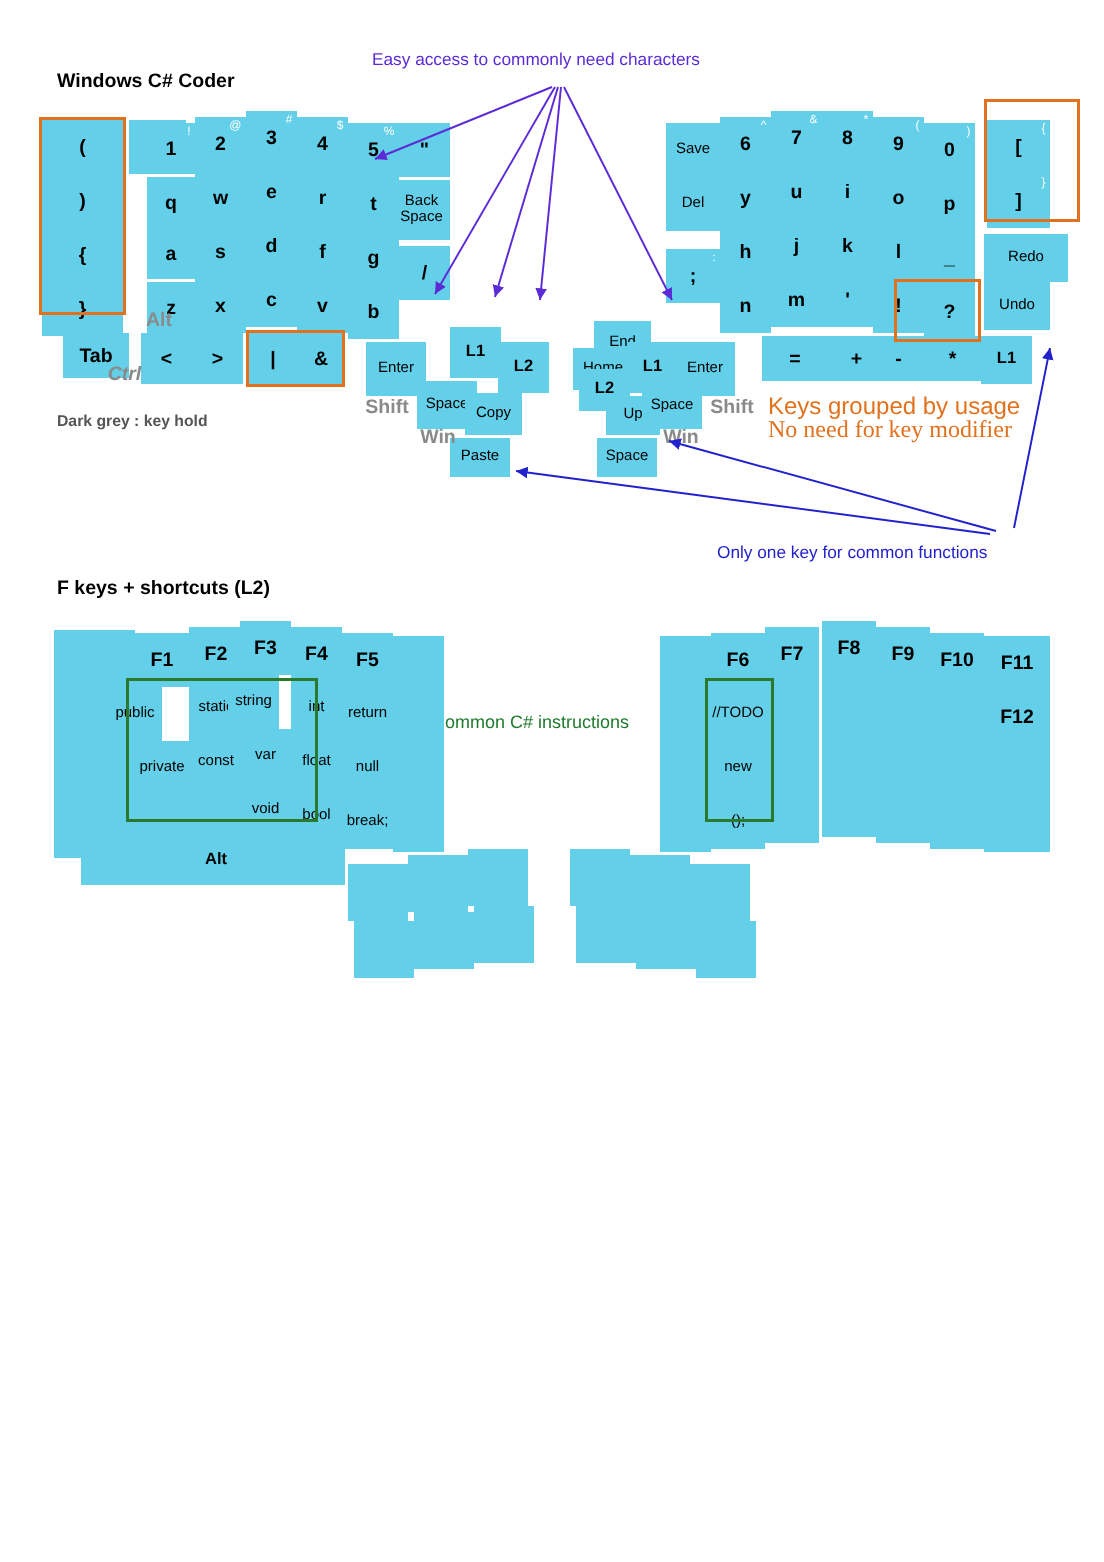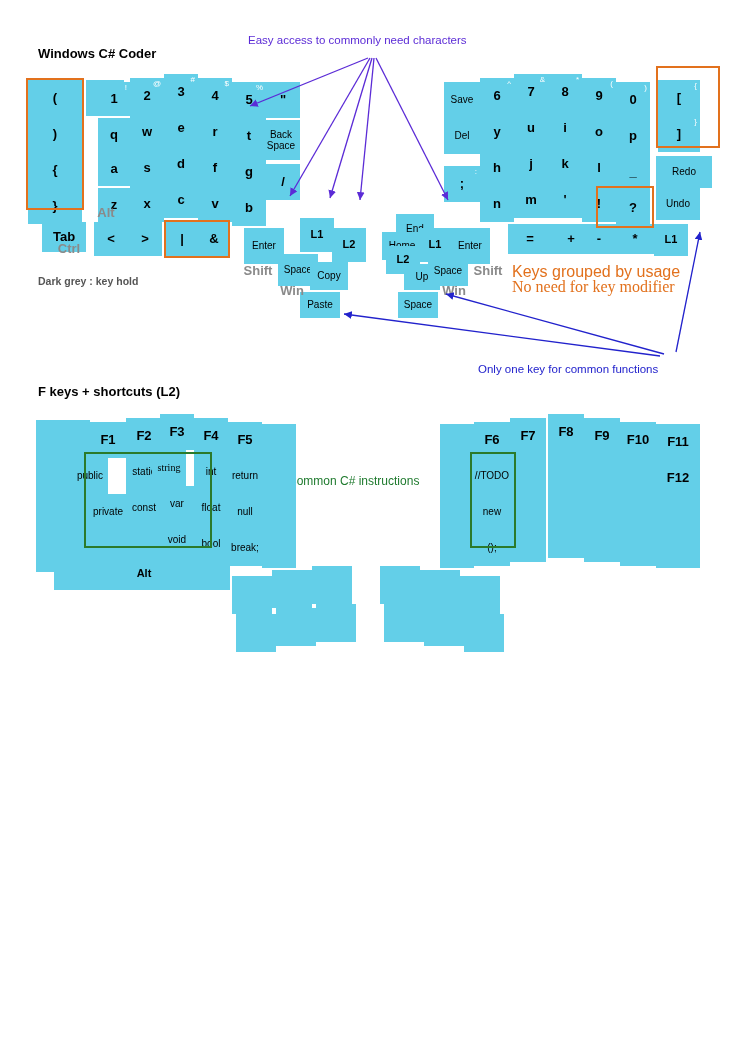--- a/index.html
+++ b/index.html
@@ -421,21 +421,21 @@
       </div>
       <div class="key blank" style="left: 126px; top: 526px; width: 36px; height: 36px;">
         <span class="main"></span>
       </div>
       <div class="key" style="left: 126px; top: 558px; width: 36px; height: 32px;">
         <span class="main md">Alt</span>
       </div>
       <div class="key" style="left: 160px; top: 414px; width: 34px; height: 36px;">
         <span class="main">F3</span>
       </div>
-      <div class="key" style="left: 152px; top: 450px; width: 34px; height: 36px; font-family: Liberation Serif, serif;">
+      <div class="key" style="left: 152px; top: 450px; width: 34px; height: 36px;">
         <span class="main sm">string</span>
       </div>
       <div class="key" style="left: 160px; top: 486px; width: 34px; height: 36px;">
         <span class="main sm">var</span>
       </div>
       <div class="key" style="left: 160px; top: 522px; width: 34px; height: 36px;">
         <span class="main sm">void</span>
       </div>
       <div class="key blank" style="left: 162px; top: 558px; width: 34px; height: 32px;">
         <span class="main"></span>
@@ -595,21 +595,21 @@
       </div>
       <div class="key blank" style="left: 424px; top: 608px; width: 40px; height: 38px;">
         <span class="main"></span>
       </div>
       <div class="key blank" style="left: 464px; top: 614px; width: 40px; height: 38px;">
         <span class="main"></span>
       </div>
       <div class="key hold" style="left: 88px; top: 204px; width: 36px; height: 18px; background: transparent;">
         <span class="main">Alt</span>
       </div>
-      <div class="key hold" style="left: 50px; top: 240px; width: 38px; height: 18px; background: transparent;">
+      <div class="key hold" style="left: 64px; top: 240px; width: 38px; height: 18px; background: transparent; font-style: italic;">
         <span class="main">Ctrl</span>
       </div>
       <div class="key hold" style="left: 238px; top: 262px; width: 40px; height: 18px; background: transparent;">
         <span class="main">Shift</span>
       </div>
       <div class="key hold" style="left: 274px; top: 282px; width: 36px; height: 18px; background: transparent;">
         <span class="main">Win</span>
       </div>
       <div class="key hold" style="left: 468px; top: 262px; width: 40px; height: 18px; background: transparent;">
         <span class="main">Shift</span>

